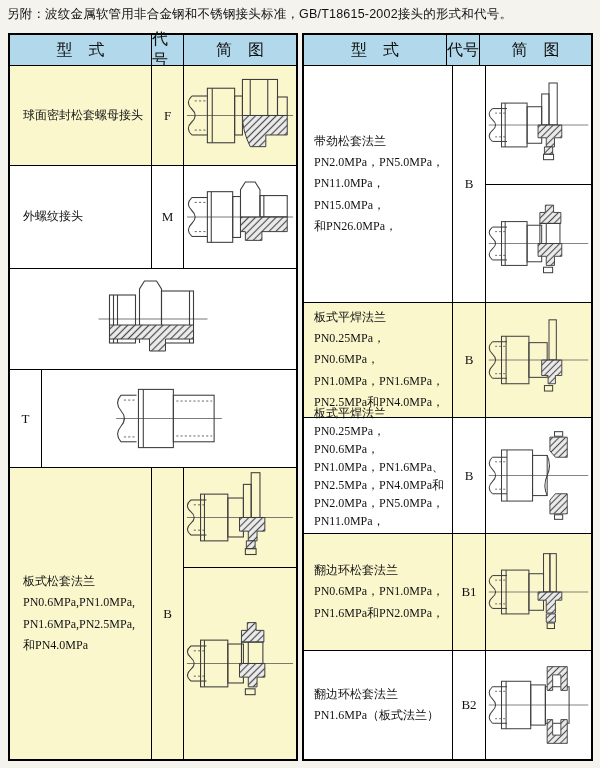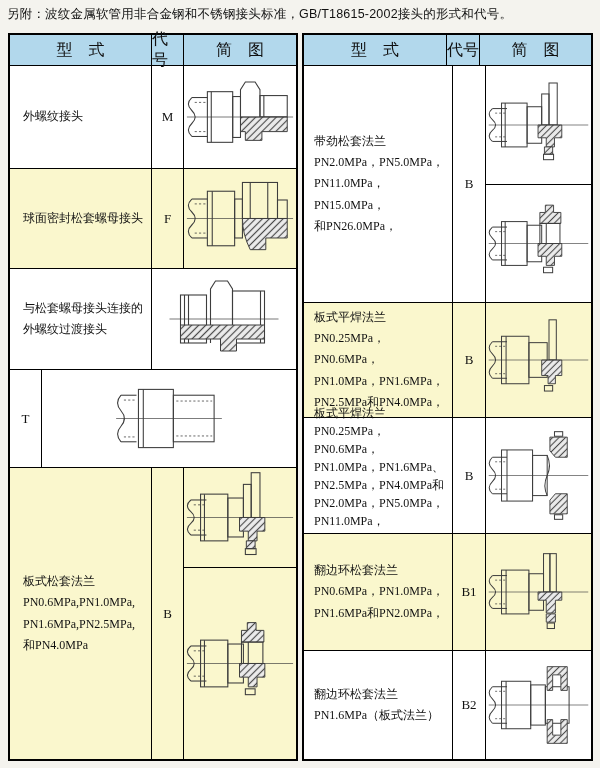--- a/index.html
+++ b/index.html
@@ -72,44 +72,20 @@
 
   <div class="title">另附：波纹金属软管用非合金钢和不锈钢接头标准，GB/T18615-2002接头的形式和代号。</div>
 
   <div class="tbl" id="left-table">
     <div class="hdr">
       <div class="hcell" style="width:142px">型　式</div>
       <div class="hcell" style="width:32px">代号</div>
       <div class="hcell" style="flex:1">简　图</div>
     </div>
 
-    <div class="row" style="height:102px">
-      <div class="cell type">外螺纹接头</div>
-      <div class="cell code">M</div>
-      <div class="cell diag">
-        <div class="dcell">
-            <svg viewBox="0 0 115 100" preserveAspectRatio="xMidYMid meet">
-              <path d="M 8 30 q -7 6.666666666666667 0 13.333333333333334 q 7 6.666666666666667 0 13.333333333333334 q -7 6.666666666666667 0 13.333333333333334" class="ln"></path>
-              <line x1="8" y1="30" x2="24" y2="30" class="ln"></line>
-              <line x1="8" y1="70" x2="24" y2="70" class="ln"></line>
-              <line x1="11" y1="35" x2="24" y2="35" class="ln dot"></line>
-              <line x1="11" y1="65" x2="24" y2="65" class="ln dot"></line>
-              <rect x="24" y="24" width="26" height="52" class="ln"></rect>
-              <line x1="28" y1="24" x2="28" y2="76" class="ln"></line>
-              <rect x="50" y="29" width="8" height="42" class="ln"></rect>
-              <path d="M58 50 V22 L63 14 H73 L78 22 V50" class="ln"></path>
-              <rect x="78" y="28" width="28" height="22" class="ln"></rect>
-              <line x1="82" y1="28" x2="82" y2="50" class="ln"></line>
-              <path d="M58 50 h48 v15 h-26 v9 h-17 v-9 h-5 z" class="ht"></path>
-              <line x1="3" y1="50" x2="112" y2="50" class="ln thin"></line>
-            </svg>
-          </div>
-      </div>
-    </div>
-
     <div class="row yellow" style="height:99px">
       <div class="cell type">球面密封松套螺母接头</div>
       <div class="cell code">F</div>
       <div class="cell diag">
         <div class="dcell">
             <svg viewBox="0 0 115 100" preserveAspectRatio="xMidYMid meet">
               <path d="M 8 30 q -7 6.666666666666667 0 13.333333333333334 q 7 6.666666666666667 0 13.333333333333334 q -7 6.666666666666667 0 13.333333333333334" class="ln"></path>
               <line x1="8" y1="30" x2="24" y2="30" class="ln"></line>
               <line x1="8" y1="70" x2="24" y2="70" class="ln"></line>
               <line x1="11" y1="35" x2="24" y2="35" class="ln dot"></line>
@@ -121,23 +97,45 @@
               <line x1="68" y1="13" x2="68" y2="50" class="ln"></line>
               <line x1="86" y1="13" x2="86" y2="50" class="ln"></line>
               <rect x="96" y="31" width="10" height="19" class="ln"></rect>
               <path d="M60 50 h46 v20 h-22 v12 h-16 q-8 -16 -8 -32 z" class="ht"></path>
               <line x1="3" y1="50" x2="112" y2="50" class="ln thin"></line>
             </svg>
           </div>
       </div>
     </div>
 
+    <div class="row" style="height:102px">
+      <div class="cell type">外螺纹接头</div>
+      <div class="cell code">M</div>
+      <div class="cell diag">
+        <div class="dcell">
+            <svg viewBox="0 0 115 100" preserveAspectRatio="xMidYMid meet">
+              <path d="M 8 30 q -7 6.666666666666667 0 13.333333333333334 q 7 6.666666666666667 0 13.333333333333334 q -7 6.666666666666667 0 13.333333333333334" class="ln"></path>
+              <line x1="8" y1="30" x2="24" y2="30" class="ln"></line>
+              <line x1="8" y1="70" x2="24" y2="70" class="ln"></line>
+              <line x1="11" y1="35" x2="24" y2="35" class="ln dot"></line>
+              <line x1="11" y1="65" x2="24" y2="65" class="ln dot"></line>
+              <rect x="24" y="24" width="26" height="52" class="ln"></rect>
+              <line x1="28" y1="24" x2="28" y2="76" class="ln"></line>
+              <rect x="50" y="29" width="8" height="42" class="ln"></rect>
+              <path d="M58 50 V22 L63 14 H73 L78 22 V50" class="ln"></path>
+              <rect x="78" y="28" width="28" height="22" class="ln"></rect>
+              <line x1="82" y1="28" x2="82" y2="50" class="ln"></line>
+              <path d="M58 50 h48 v15 h-26 v9 h-17 v-9 h-5 z" class="ht"></path>
+              <line x1="3" y1="50" x2="112" y2="50" class="ln thin"></line>
+            </svg>
+          </div>
+      </div>
+    </div>
+
     <div class="row" style="height:100px">
-      <div class="cell type">与松套螺母接头连接的
-外螺纹过渡接头</div>
       <div class="cell diag">
         <div class="dcell">
             <svg viewBox="0 0 115 100" preserveAspectRatio="xMidYMid meet">
               <rect x="14" y="26" width="26" height="48" class="ln"></rect>
               <line x1="18" y1="26" x2="18" y2="74" class="ln"></line>
               <line x1="22" y1="26" x2="22" y2="74" class="ln"></line>
               <path d="M44 74 V20 l5 -8 h12 l5 8 V74" class="ln"></path>
               <rect x="66" y="22" width="32" height="52" class="ln"></rect>
               <line x1="94" y1="22" x2="94" y2="74" class="ln"></line>
               <path d="M14 56 h84 v14 h-28 v12 h-16 v-12 h-40 z" class="ht"></path>

